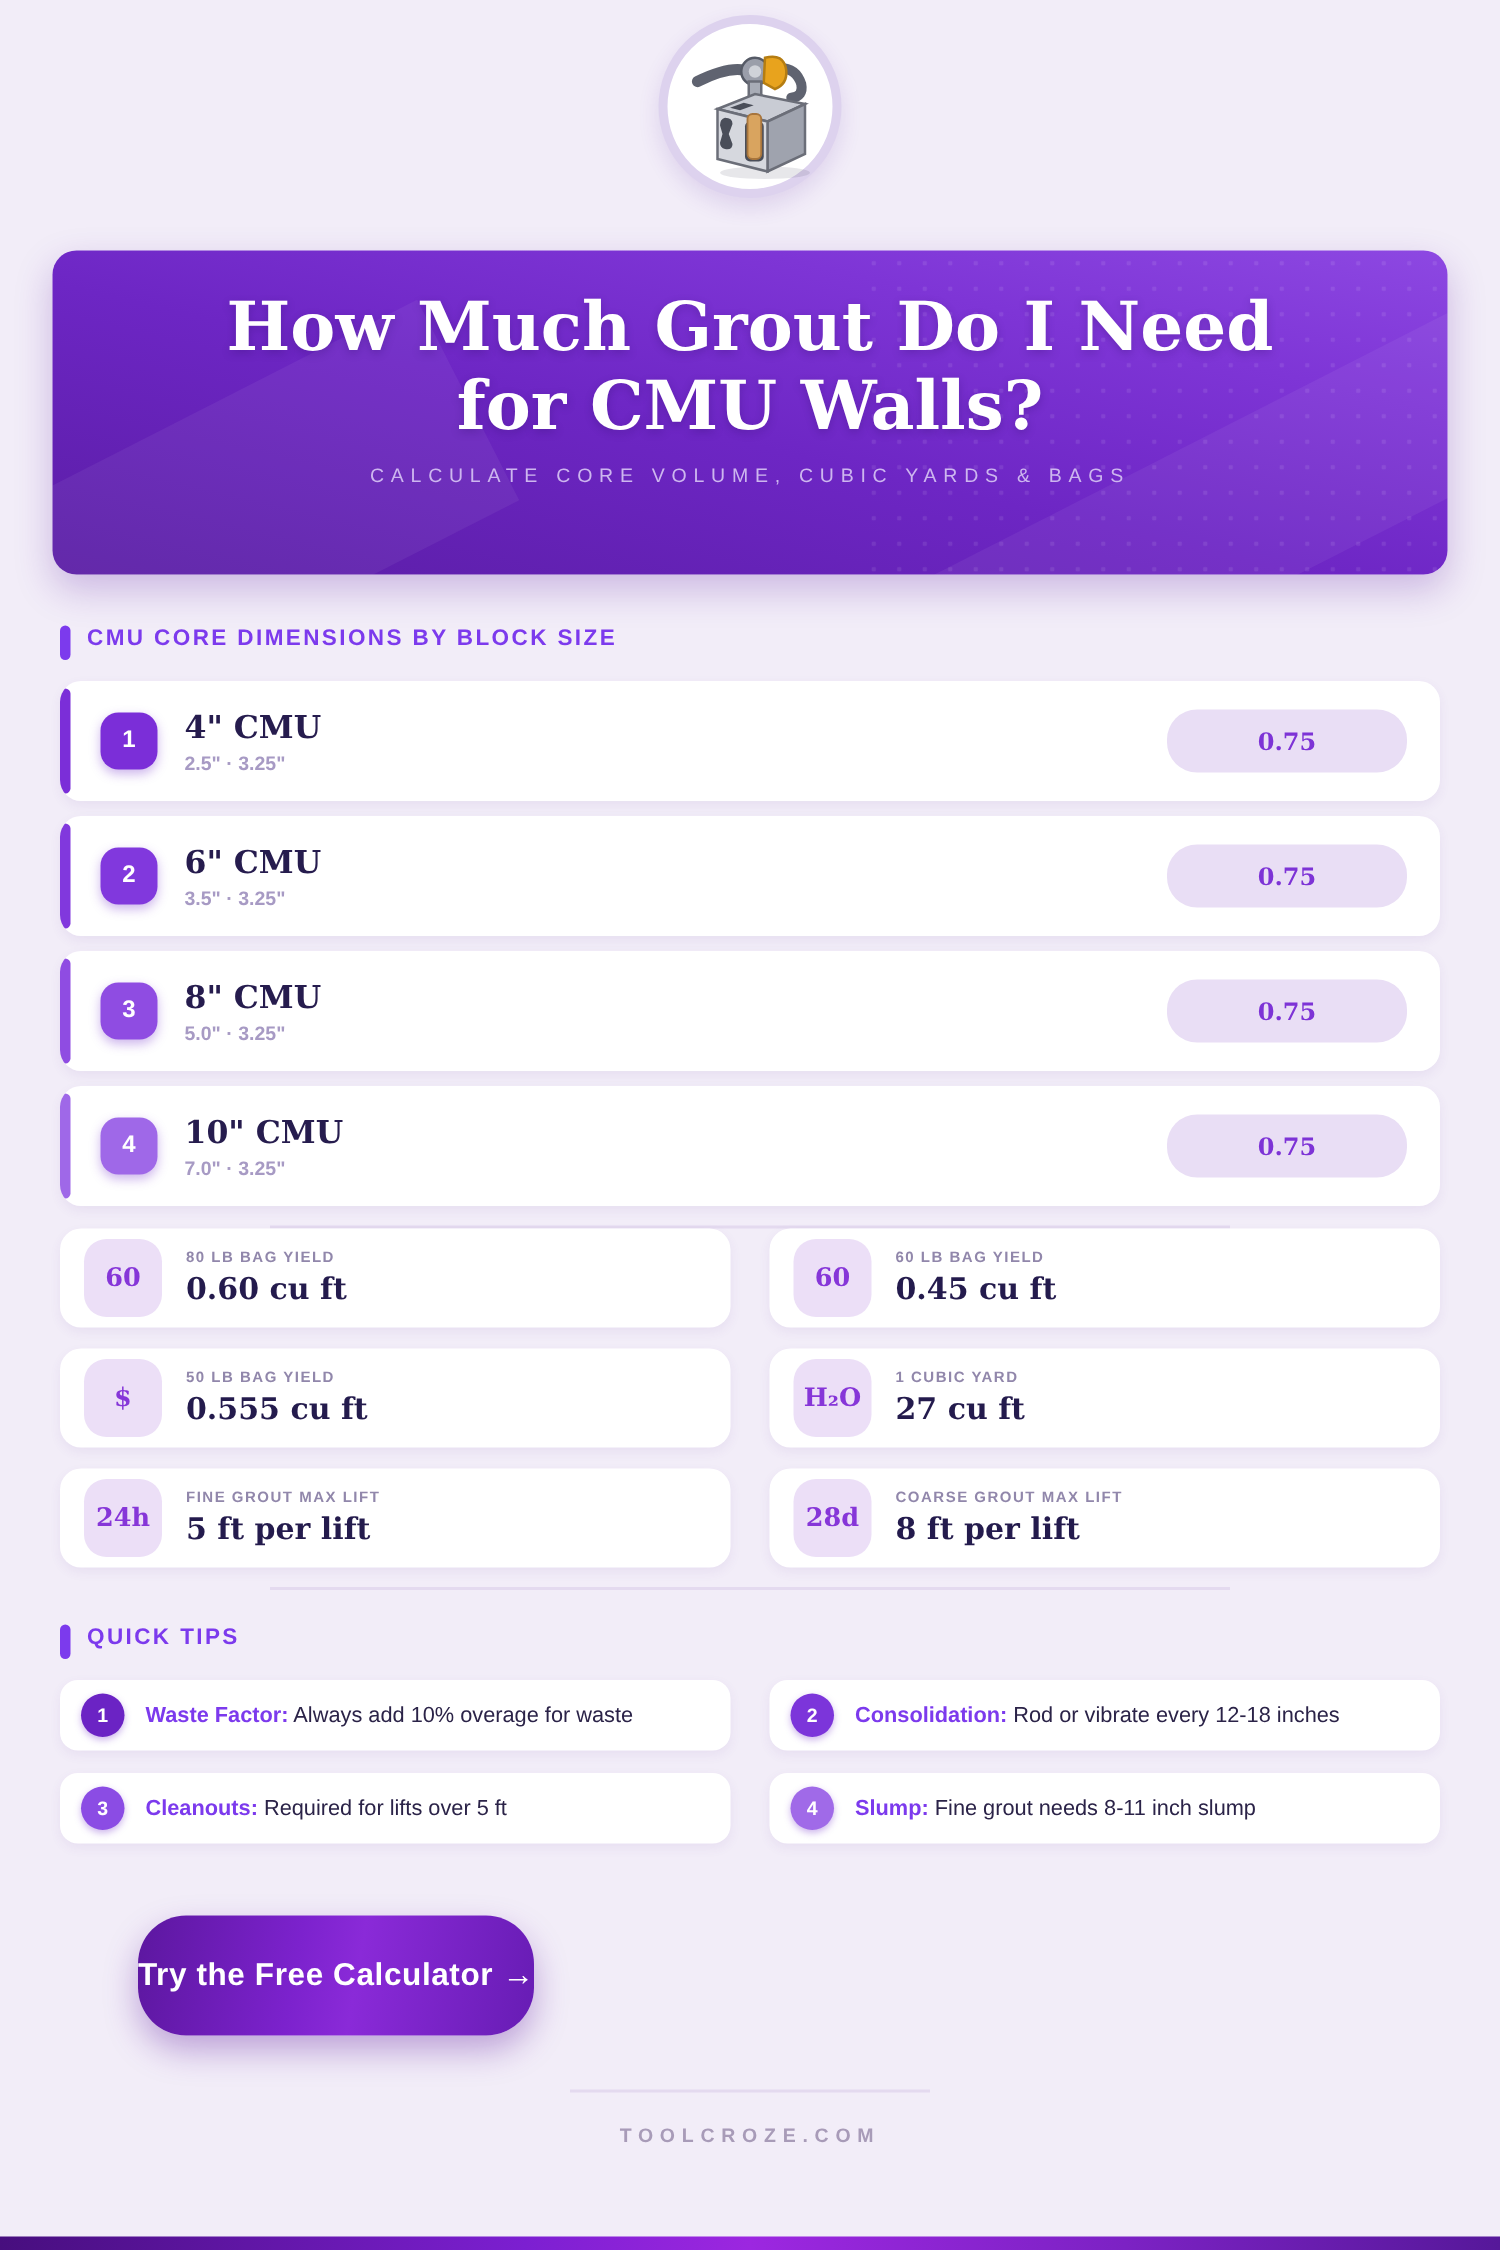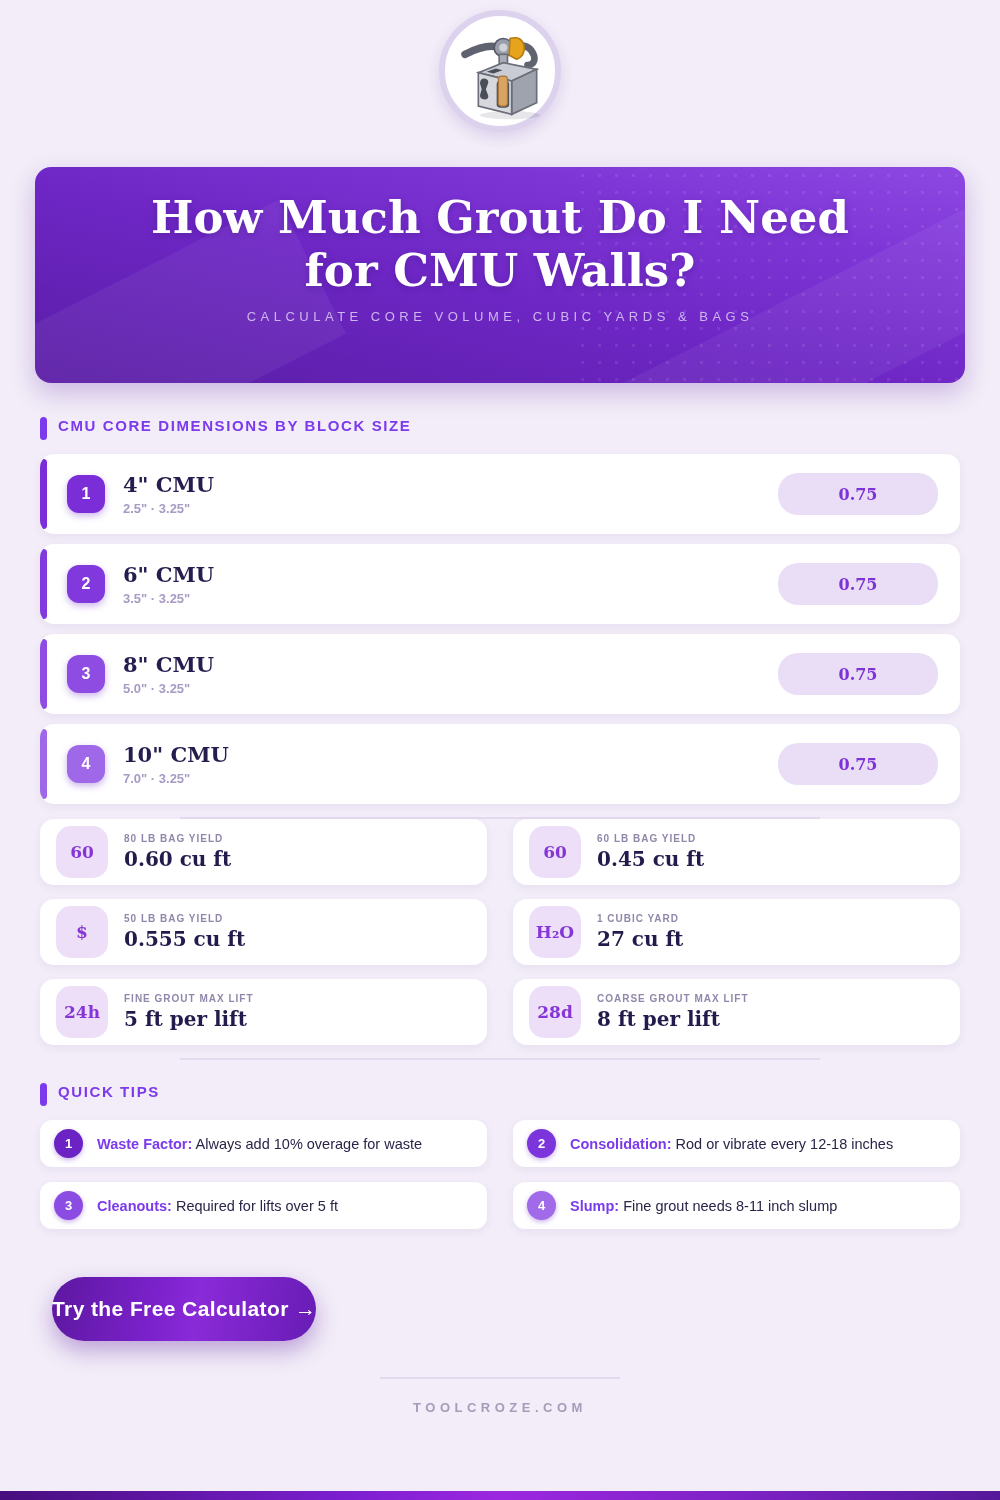--- a/index.html
+++ b/index.html
@@ -109,21 +109,21 @@
     display:flex; align-items:center; justify-content:center;
     color:#fff; font-weight:bold; font-size:13px;
     box-shadow:0 2px 5px rgba(110,40,200,.35);
   }
   .tip-text { margin-left:14px; font-size:14.5px; color:#2b2348; }
   .tip-text b { color:#7c3aed; }
 
   
   .cta-button {
     display:flex; align-items:center; justify-content:center;
-    margin:48px 52px 0; height:64px; border-radius:32px; border:none; cursor:pointer;
+    margin:48px 92px 0; height:80px; border-radius:32px; border:none; cursor:pointer;
     background:linear-gradient(100deg, #5c179f 0%, #7c22cd 40%, #8a2ad8 55%, #671cb4 100%);
     color:#ffffff; font-family:"Liberation Sans", sans-serif;
     font-weight:bold; font-size:21px; letter-spacing:.4px;
     box-shadow:0 10px 22px rgba(92,23,159,.35);
   }
   .footer-domain {
     text-align:center; margin-top:21px;
     color:#a89bb8; font-size:13px; font-weight:bold; letter-spacing:4.5px;
   }
   .bottom-bar {

